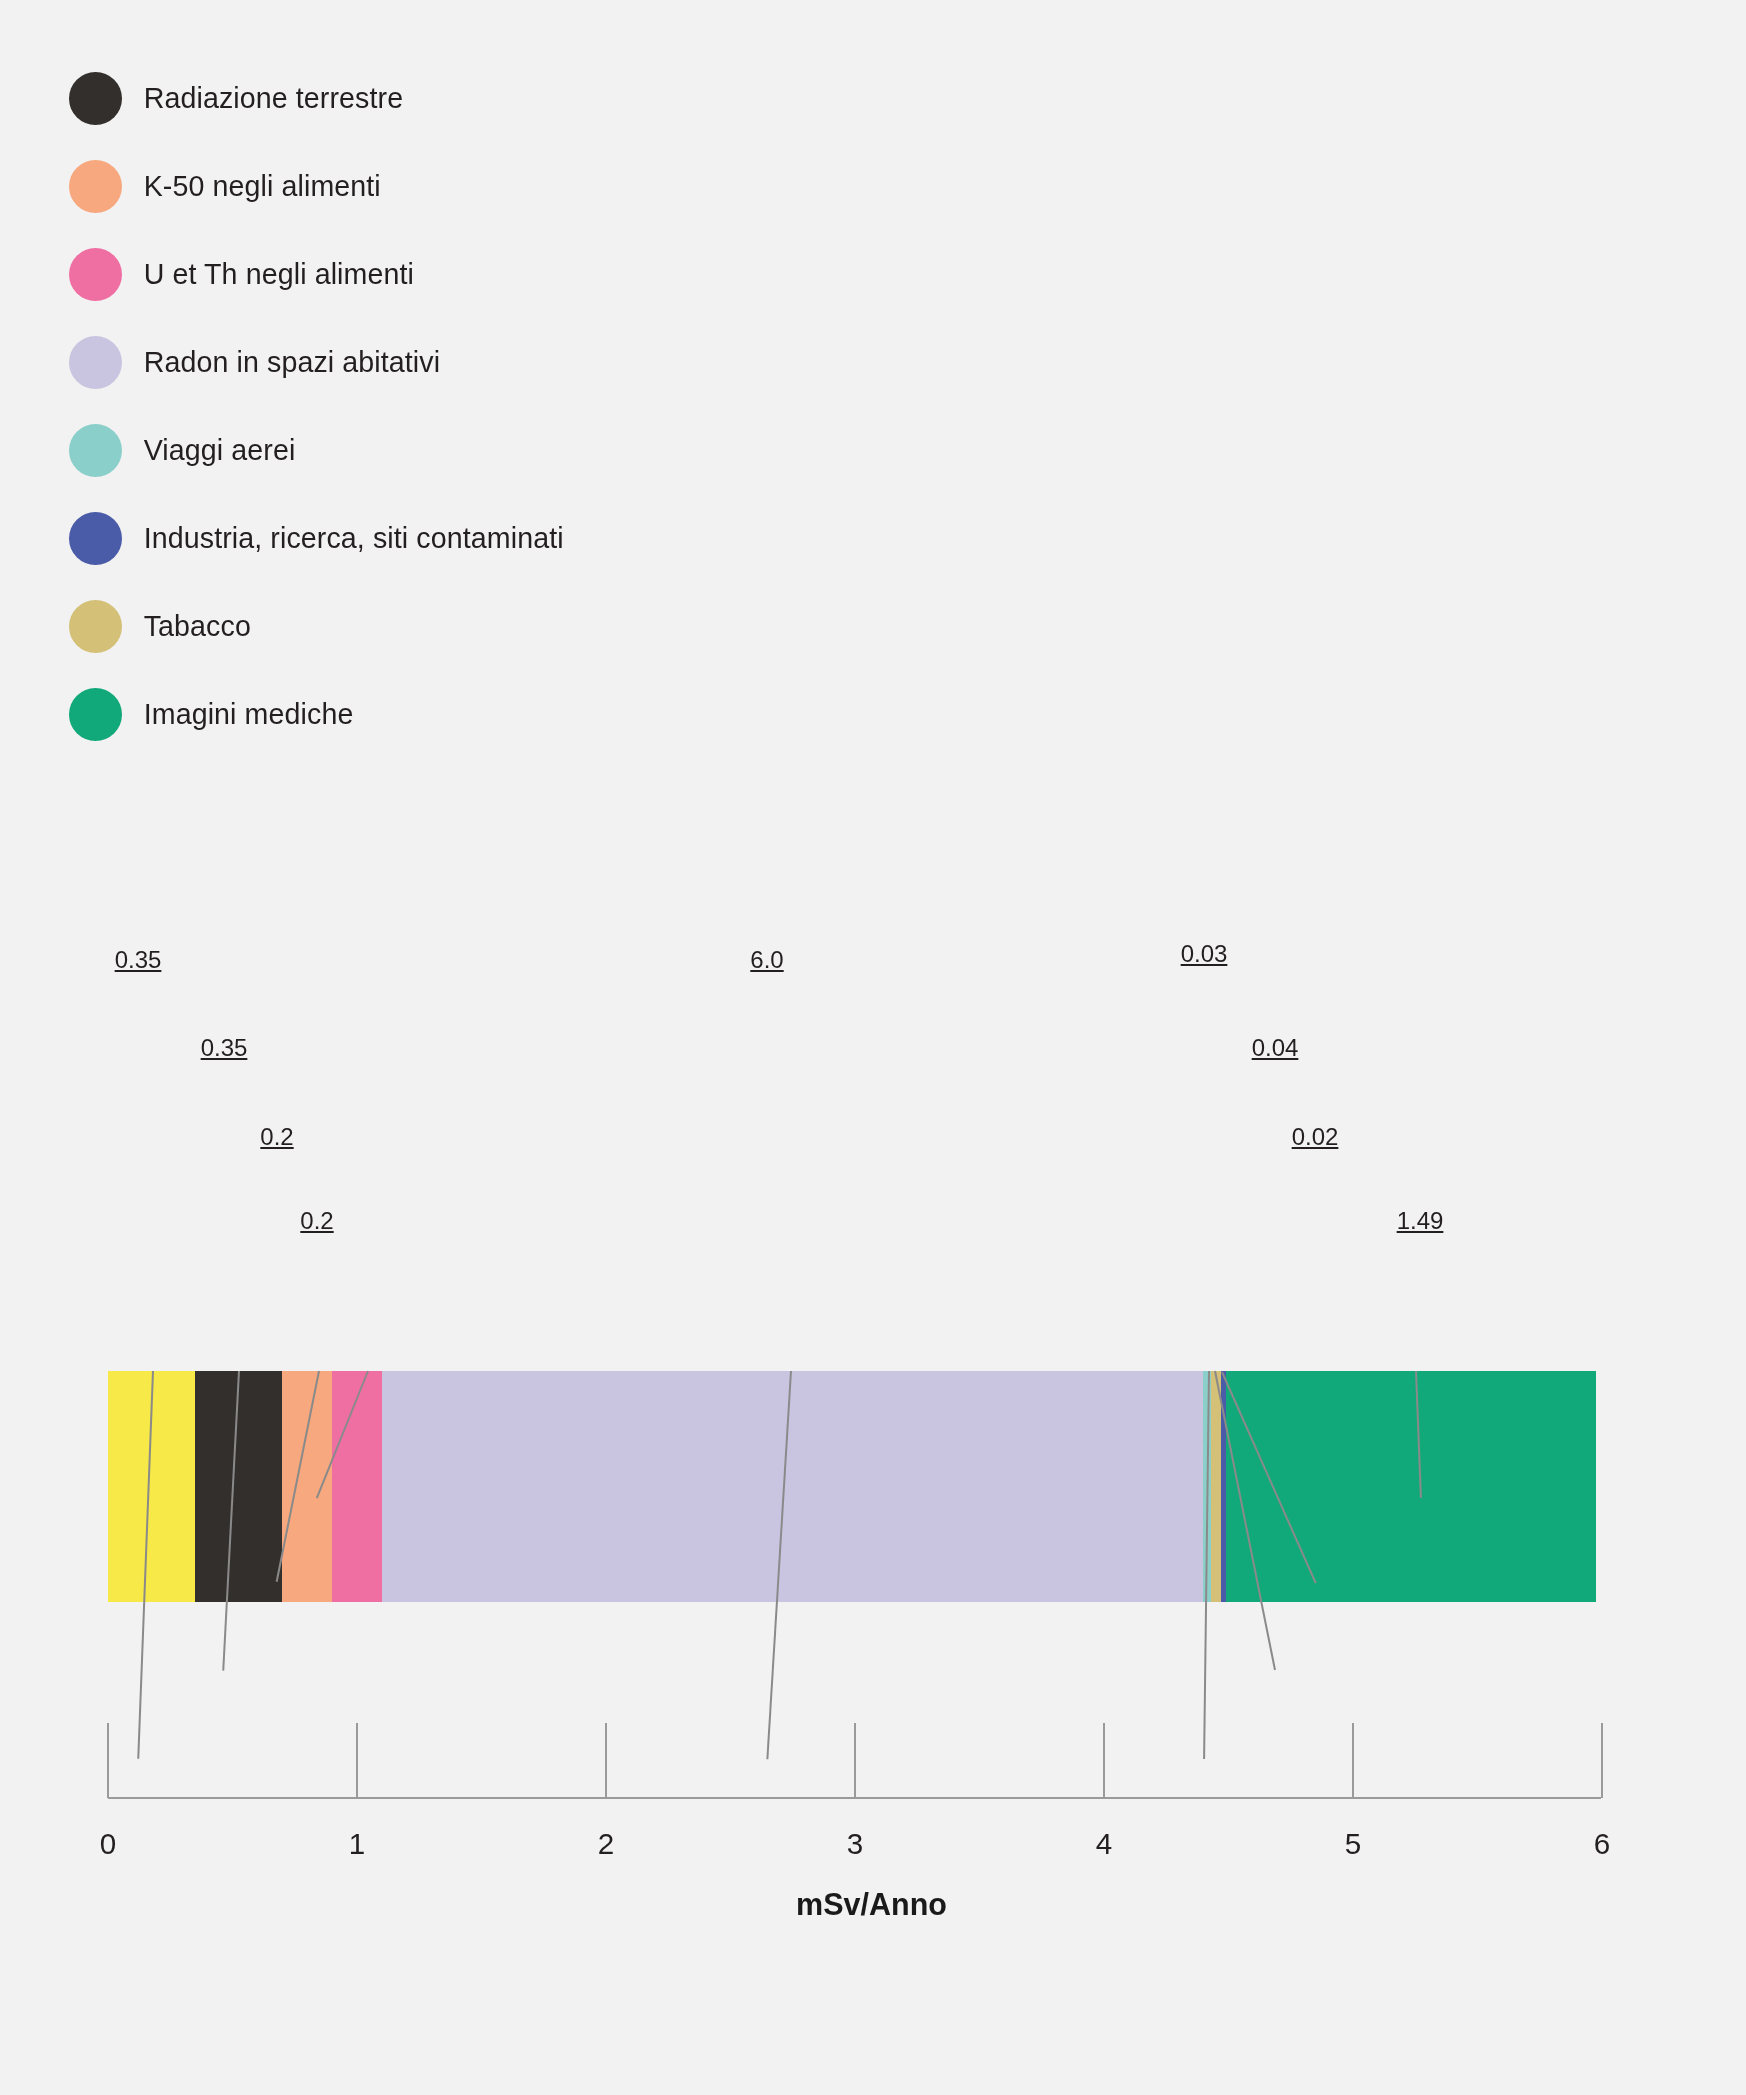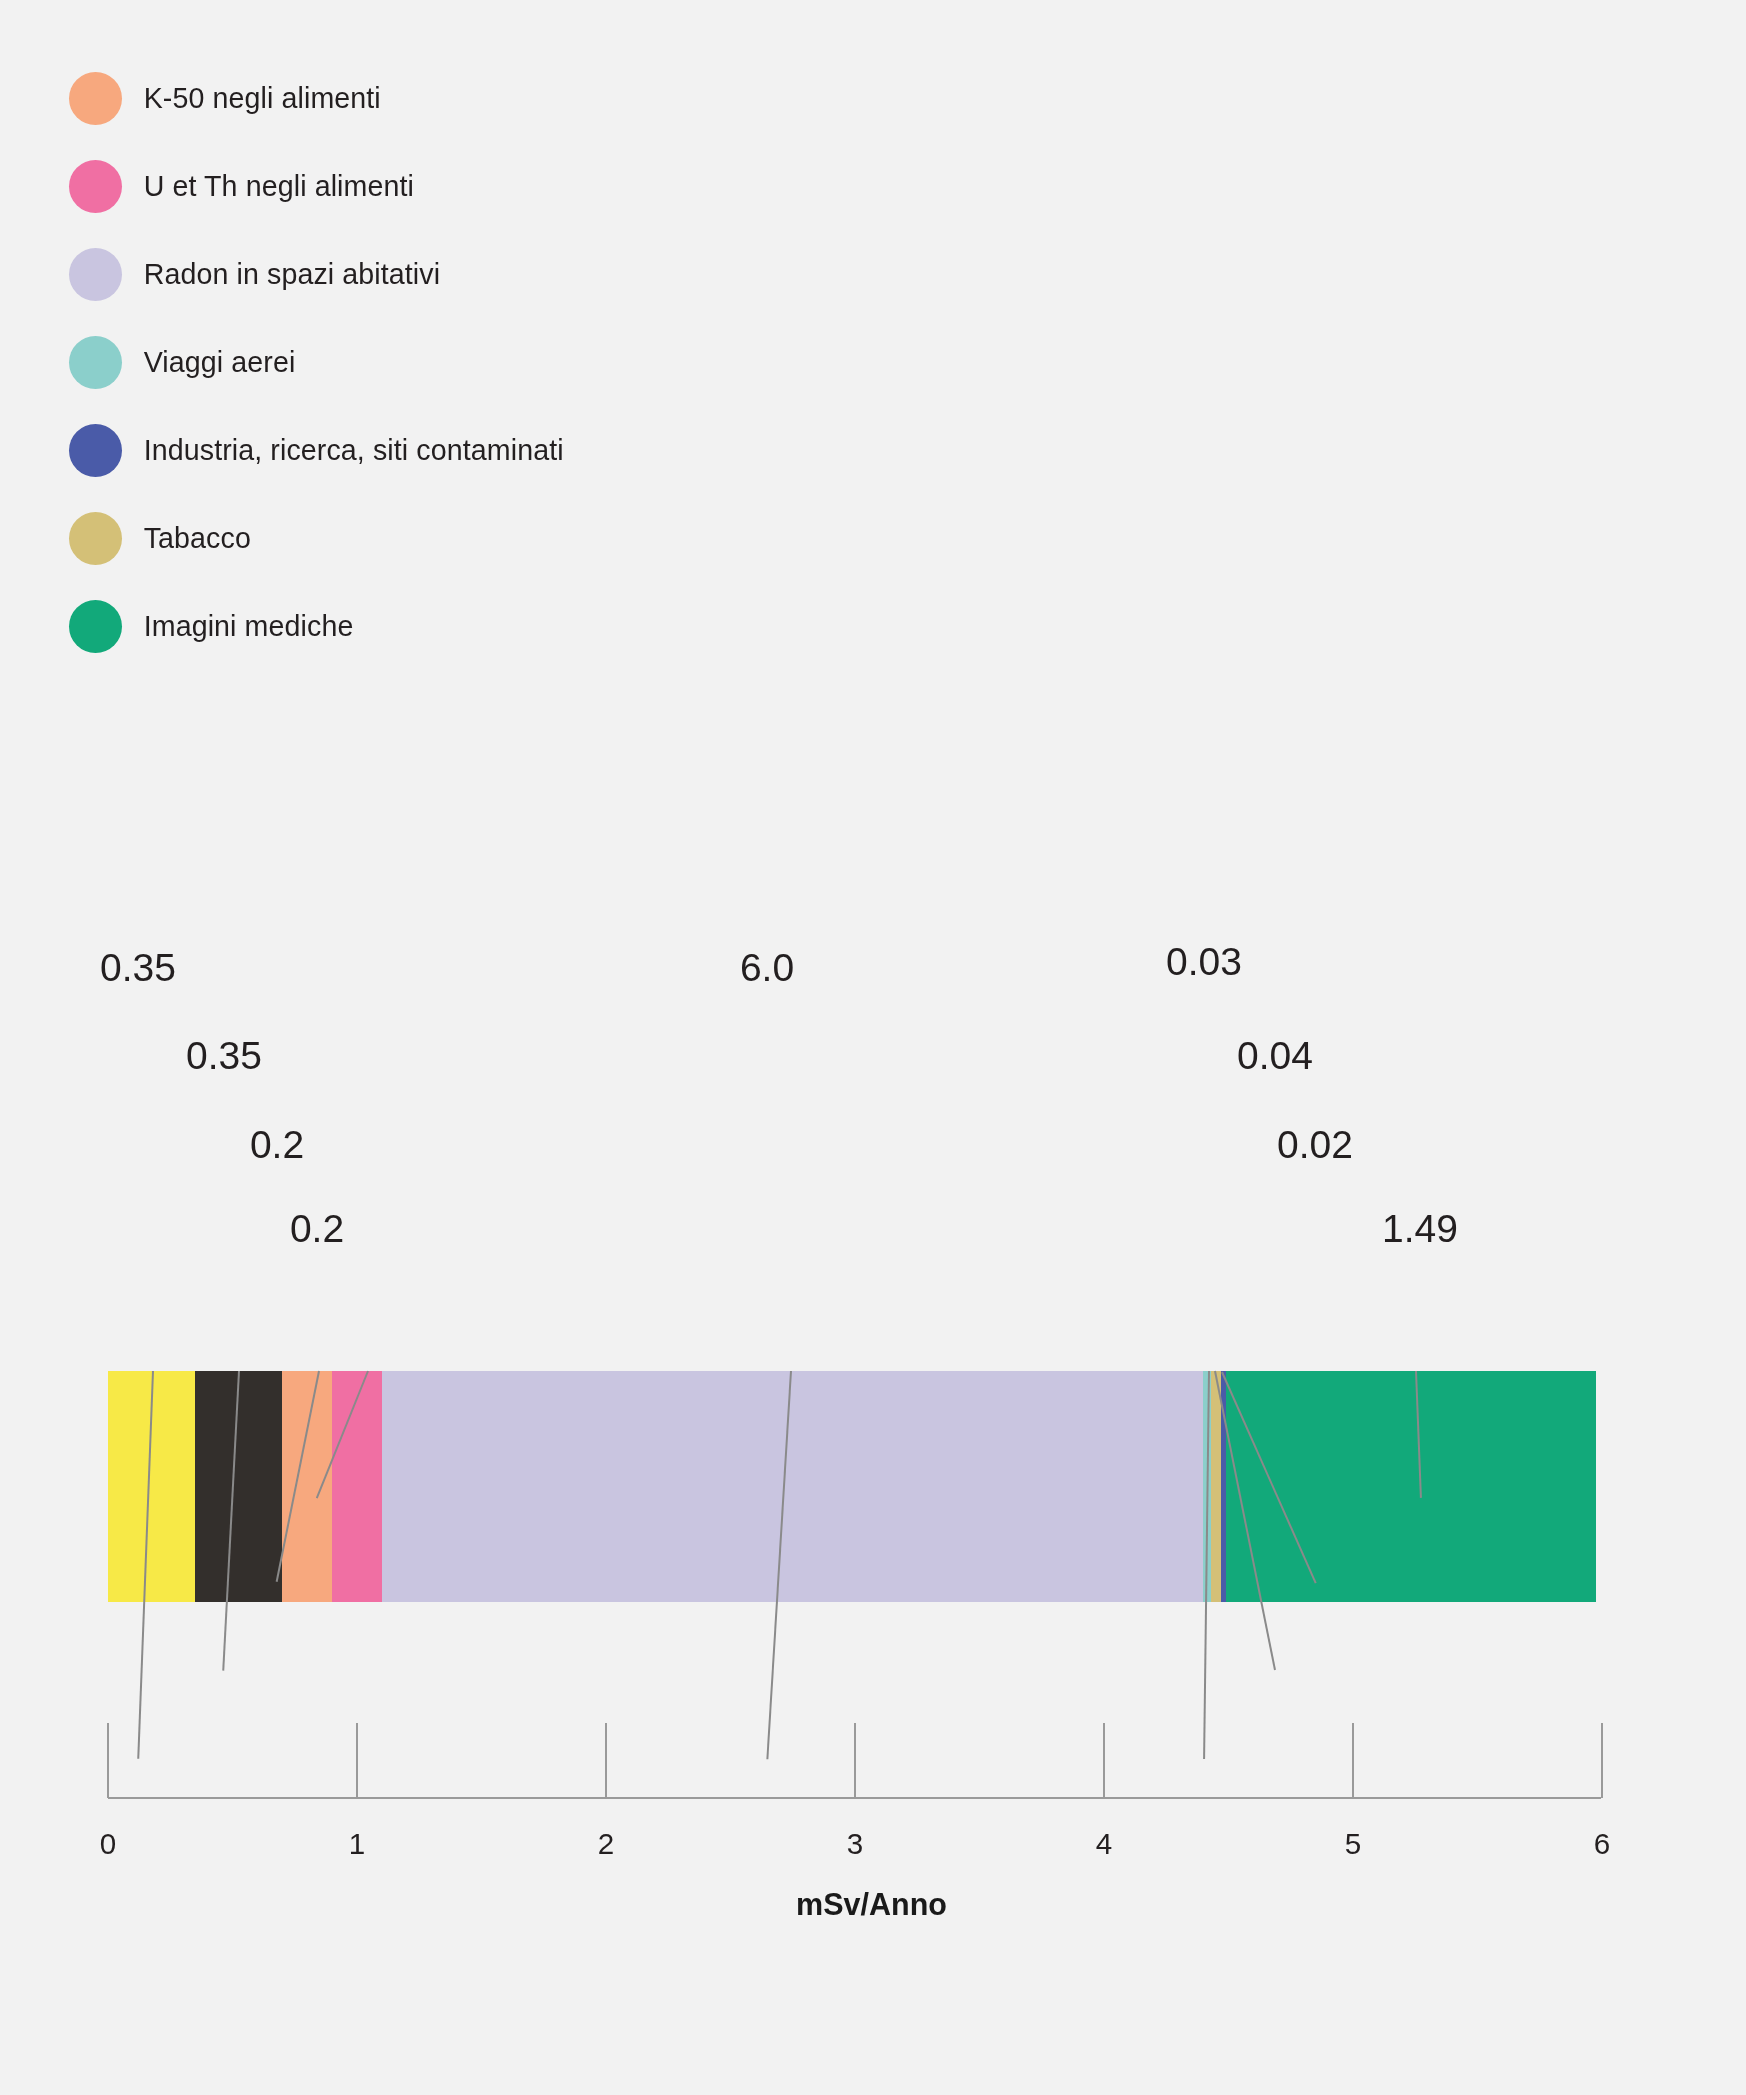--- a/index.html
+++ b/index.html
@@ -66,24 +66,25 @@
 
   
   .leader {
     position: absolute;
     background: #8A8A8A;
     width: 2px;
     transform-origin: bottom center;
   }
   .vlabel {
     position: absolute;
-    font-size: 39px;
+    font-size: 24px;
     color: #231F20;
     white-space: nowrap;
     transform: translateX(-50%);
+    text-decoration: underline;
   }
 
   
   #axis-line {
     position: absolute;
     left: 108px;
     top: 1797px;
     width: 1493px;
     height: 2px;
     background: #9A9A9A;
@@ -110,20 +111,24 @@
     text-align: center;
     font-size: 30.5px;
     font-weight: bold;
     color: #1A1A1A;
   }
 </style>
 </head>
 <body>
 
 <div id="legend">
+    <div class="legend-item">
+      <div class="legend-swatch" style="background: rgb(51, 47, 44);"></div>
+      <div class="legend-label">Radiazione terrestre</div>
+    </div>
     <div class="legend-item">
       <div class="legend-swatch" style="background: rgb(247, 168, 126);"></div>
       <div class="legend-label">K-50 negli alimenti</div>
     </div>
     <div class="legend-item">
       <div class="legend-swatch" style="background: rgb(240, 111, 163);"></div>
       <div class="legend-label">U et Th negli alimenti</div>
     </div>
     <div class="legend-item">
       <div class="legend-swatch" style="background: rgb(201, 197, 224);"></div>

